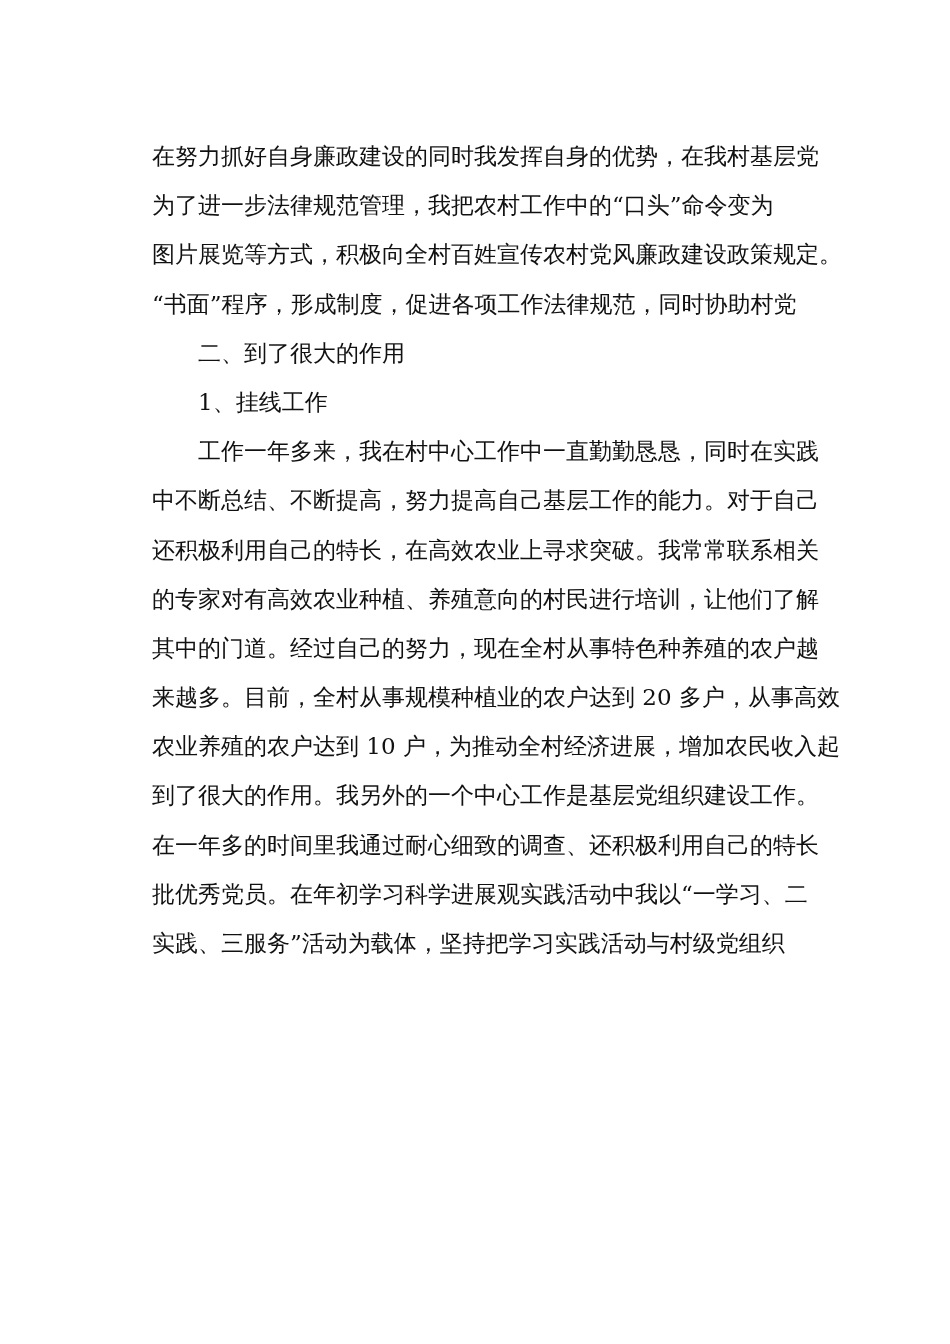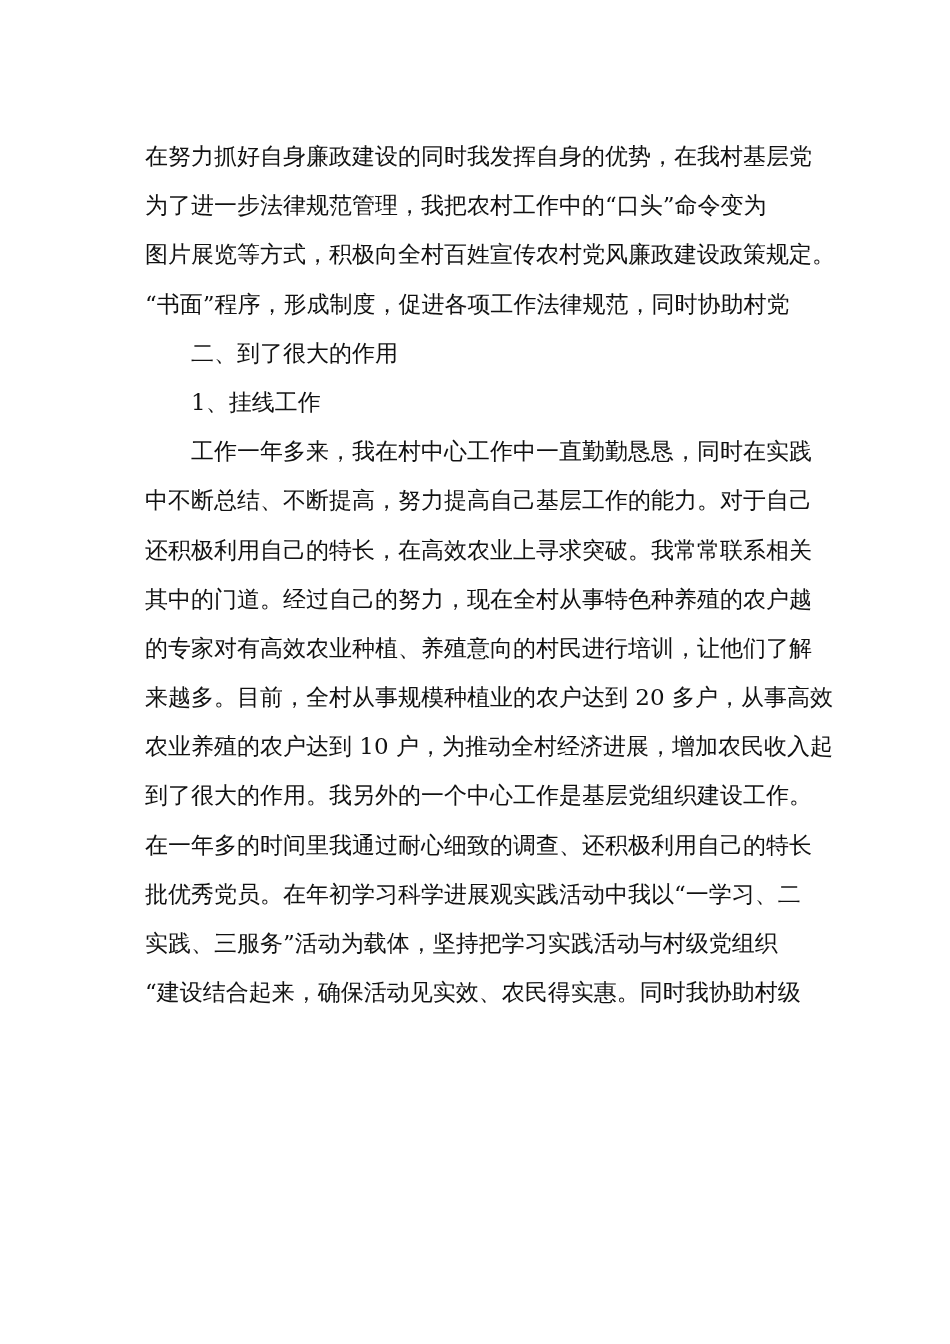--- a/index.html
+++ b/index.html
@@ -7,38 +7,37 @@
     .page {
       position: absolute;
       left: 145px;
       top: 132px;
       width: 690px;
       font-family: "DejaVu Serif", "Liberation Serif", serif;
       font-size: 23px;
       color: #111111;
       line-height: 49.2px;
     }
-    .line { white-space: nowrap; height: 49.2px; }
+    .line { white-space: nowrap; height: 49.2px; margin-left: 7px; }
     .indent { padding-left: 46px; }
   </style>
 </head>
 <body>
 
 <div class="page">
   <div class="line">在努力抓好自身廉政建设的同时我发挥自身的优势，在我村基层党</div>
   <div class="line">为了进一步法律规范管理，我把农村工作中的“口头”命令变为</div>
   <div class="line">图片展览等方式，积极向全村百姓宣传农村党风廉政建设政策规定。</div>
   <div class="line">“书面”程序，形成制度，促进各项工作法律规范，同时协助村党</div>
   <div class="line indent">二、到了很大的作用</div>
   <div class="line indent">1、挂线工作</div>
   <div class="line indent">工作一年多来，我在村中心工作中一直勤勤恳恳，同时在实践</div>
   <div class="line">中不断总结、不断提高，努力提高自己基层工作的能力。对于自己</div>
   <div class="line">还积极利用自己的特长，在高效农业上寻求突破。我常常联系相关</div>
+  <div class="line">的专家对有高效农业种植、养殖意向的村民进行培训，让他们了解</div>
   <div class="line">其中的门道。经过自己的努力，现在全村从事特色种养殖的农户越</div>
-  <div class="line">的专家对有高效农业种植、养殖意向的村民进行培训，让他们了解</div>
   <div class="line">来越多。目前，全村从事规模种植业的农户达到 20 多户，从事高效</div>
   <div class="line">农业养殖的农户达到 10 户，为推动全村经济进展，增加农民收入起</div>
   <div class="line">到了很大的作用。我另外的一个中心工作是基层党组织建设工作。</div>
   <div class="line">在一年多的时间里我通过耐心细致的调查、还积极利用自己的特长</div>
   <div class="line">批优秀党员。在年初学习科学进展观实践活动中我以“一学习、二</div>
   <div class="line">实践、三服务”活动为载体，坚持把学习实践活动与村级党组织</div>
-  <div class="line">“建设结合起来，确保活动见实效、农民得实惠。同时我协助村级</div>
 </div>
 
 </body></html>

